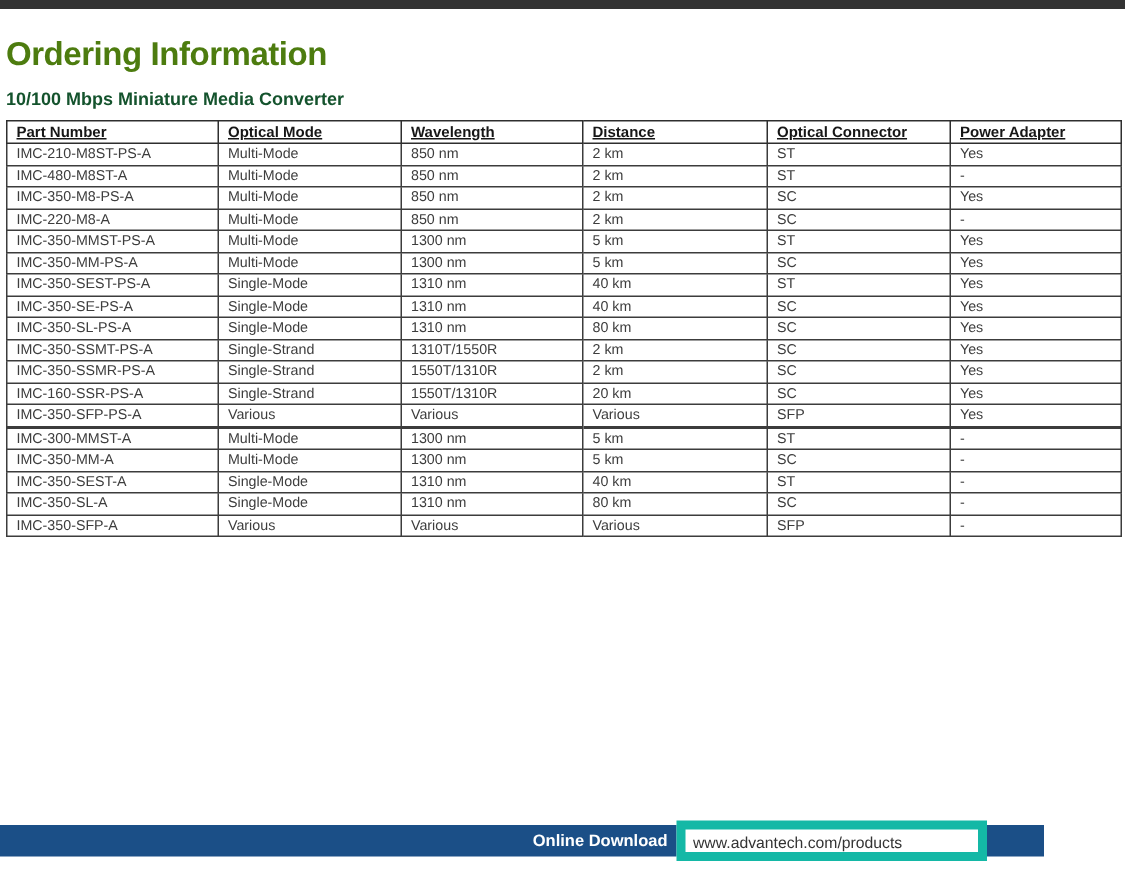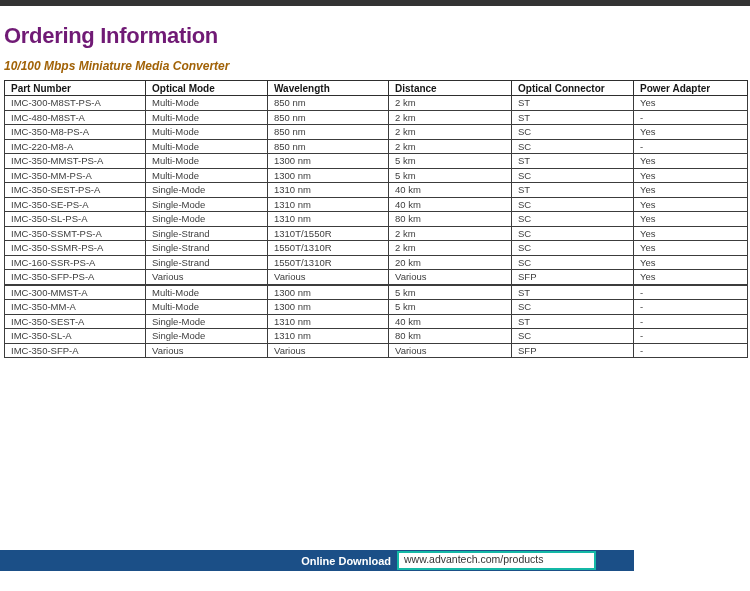--- a/index.html
+++ b/index.html
@@ -24,32 +24,31 @@
   }
   .title {
     position: absolute;
     top: 24px;
     left: 4px;
     margin: 0;
     font-size: 22px;
     line-height: 24px;
     font-weight: bold;
     letter-spacing: -0.3px;
-    color: #701a75;
+    color: #4d7c0f;
   }
   .subtitle {
     position: absolute;
     top: 59px;
     left: 4px;
     margin: 0;
     font-size: 12px;
     line-height: 14px;
     font-weight: bold;
-    color: #a16207;
-    font-style: italic;
+    color: #14532d;
   }
   table.order-table {
     position: absolute;
     top: 80px;
     left: 4px;
     width: 743px;
     border-collapse: collapse;
     table-layout: fixed;
   }
   table.order-table col:nth-child(1) { width: 141px; }
@@ -61,61 +60,62 @@
   table.order-table th {
     border: 1px solid #2e2e2e;
     height: 14px;
     padding: 0 2px 0 6px;
     font-size: 10px;
     font-weight: bold;
     color: #161616;
     text-align: left;
     white-space: nowrap;
     overflow: hidden;
+    text-decoration: underline;
   }
   table.order-table td {
     border: 1px solid #3c3c3c;
     height: 13.5px;
     padding: 0 2px 0 6px;
     font-size: 9.5px;
     color: #3d3d3d;
     text-align: left;
     white-space: nowrap;
     overflow: hidden;
   }
   table.order-table tr.group-start td {
     border-top-width: 2px;
   }
   .footer-bar {
     position: absolute;
     top: 550px;
     left: 0;
-    width: 634px;
+    width: 696px;
     height: 21px;
     background: #1b4f87;
     display: flex;
     align-items: center;
     justify-content: flex-end;
     padding-right: 38px;
     box-sizing: border-box;
   }
   .footer-label {
     color: #ffffff;
     font-weight: bold;
     font-size: 11px;
     margin-right: 6px;
     white-space: nowrap;
   }
   .footer-url-box {
     background: #ffffff;
-    border: 2px solid #14b8a6;
+    border: 6px solid #14b8a6;
     width: 190px;
     height: 15px;
     display: flex;
-    align-items: flex-start;
+    align-items: flex-end;
     padding-left: 5px;
     box-sizing: content-box;
   }
   .footer-url-box span {
     font-size: 10.5px;
     color: #333333;
     white-space: nowrap;
   }
 </style>
 </head>
@@ -143,21 +143,21 @@
           <th>Part Number</th>
           <th>Optical Mode</th>
           <th>Wavelength</th>
           <th>Distance</th>
           <th>Optical Connector</th>
           <th>Power Adapter</th>
         </tr>
       </thead>
       <tbody>
         <tr>
-          <td>IMC-300-M8ST-PS-A</td>
+          <td>IMC-210-M8ST-PS-A</td>
           <td>Multi-Mode</td>
           <td>850 nm</td>
           <td>2 km</td>
           <td>ST</td>
           <td>Yes</td>
         </tr>
         <tr>
           <td>IMC-480-M8ST-A</td>
           <td>Multi-Mode</td>
           <td>850 nm</td>

